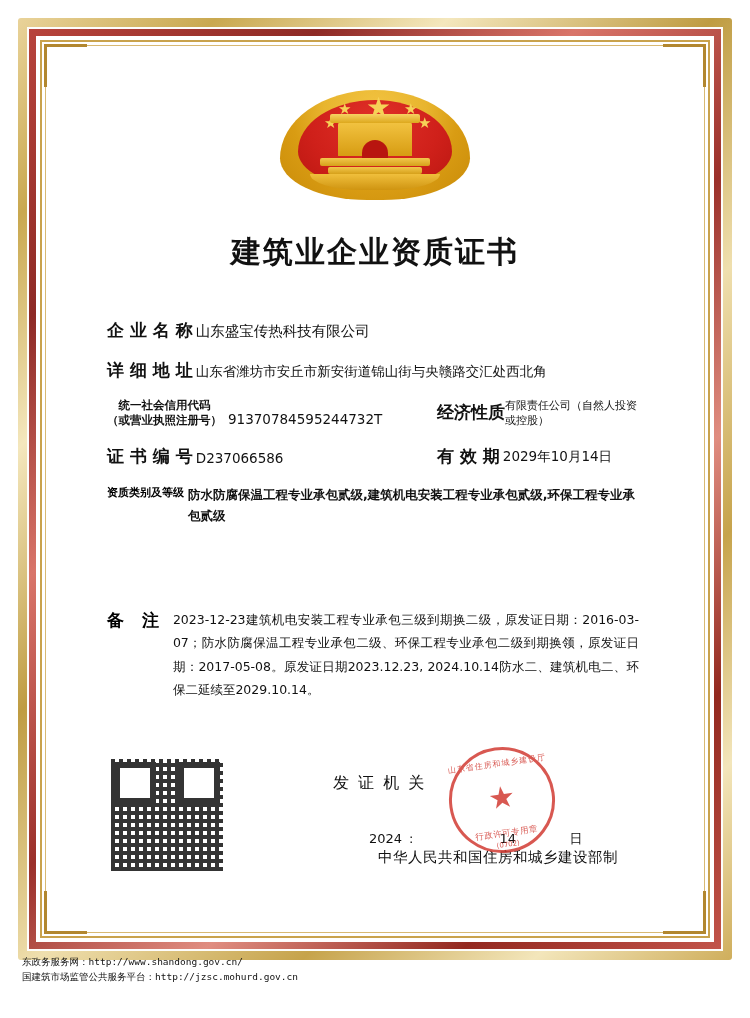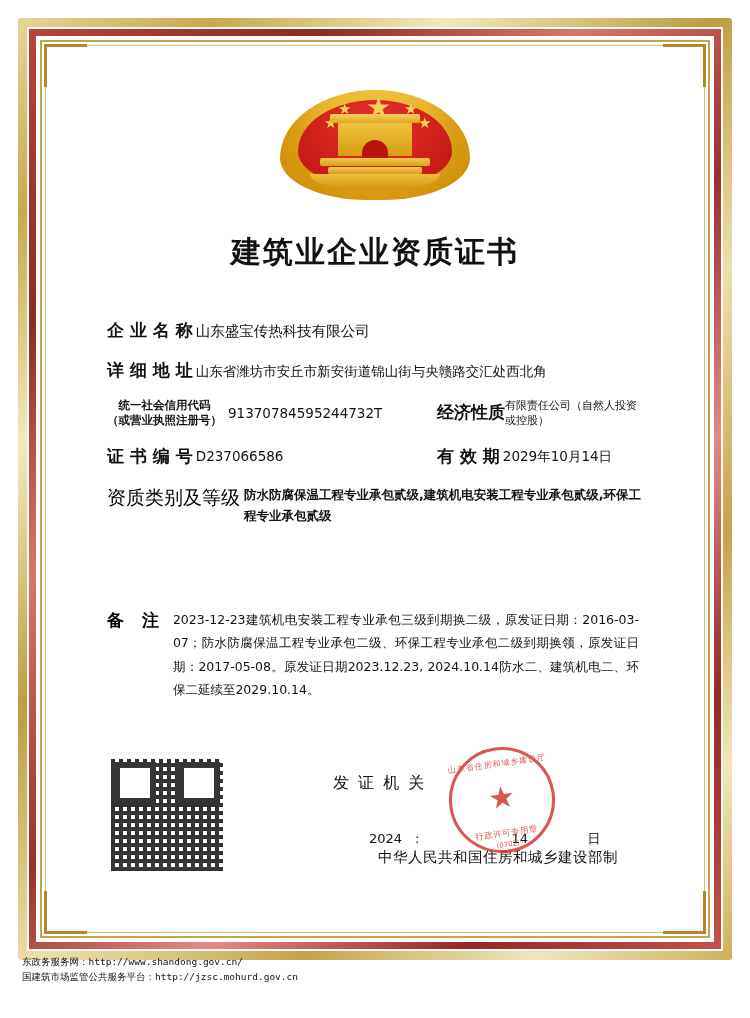--- a/index.html
+++ b/index.html
@@ -206,41 +206,41 @@
     padding-left: 3px;
     line-height: 1.5;
   }
   .val.big { font-size: 14.5px; }
 
   .two-col {
     display: flex;
     align-items: flex-start;
     margin-bottom: 16px;
   }
-  .col-left { width: 330px; display: flex; align-items: center; }
+  .col-left { width: 330px; display: flex; align-items: flex-end; }
   .col-right { flex: 1; display: flex; align-items: center; }
 
   .lbl-small {
     font-size: 11.5px;
     font-weight: bold;
     color: #111;
     line-height: 1.35;
     text-align: center;
     white-space: nowrap;
   }
   .val-tiny { font-size: 11px; color: #111; }
 
   .qual-row {
     display: flex;
     align-items: flex-start;
     margin-top: 14px;
   }
   .qual-lbl {
-    font-size: 19px;
-    font-weight: normal;
+    font-size: 11px;
+    font-weight: bold;
     white-space: nowrap;
     padding-top: 1px;
   }
   .qual-val {
     font-size: 12.5px;
     line-height: 1.7;
     padding-left: 4px;
     color: #111;
     font-weight: bold;
   }
@@ -312,21 +312,21 @@
     font-weight: normal;
     letter-spacing: 2px;
     color: #111;
   }
   .date-line {
     margin-top: 36px;
     font-size: 13px;
     color: #111;
     display: flex;
     align-items: baseline;
-    gap: 12px;
+    gap: 6px;
     padding-left: 36px;
   }
   .date-line .d { min-width: 34px; display: inline-block; }
   .ministry {
     font-size: 14.5px;
     color: #111;
     text-align: center;
     letter-spacing: 0.5px;
   }
 

